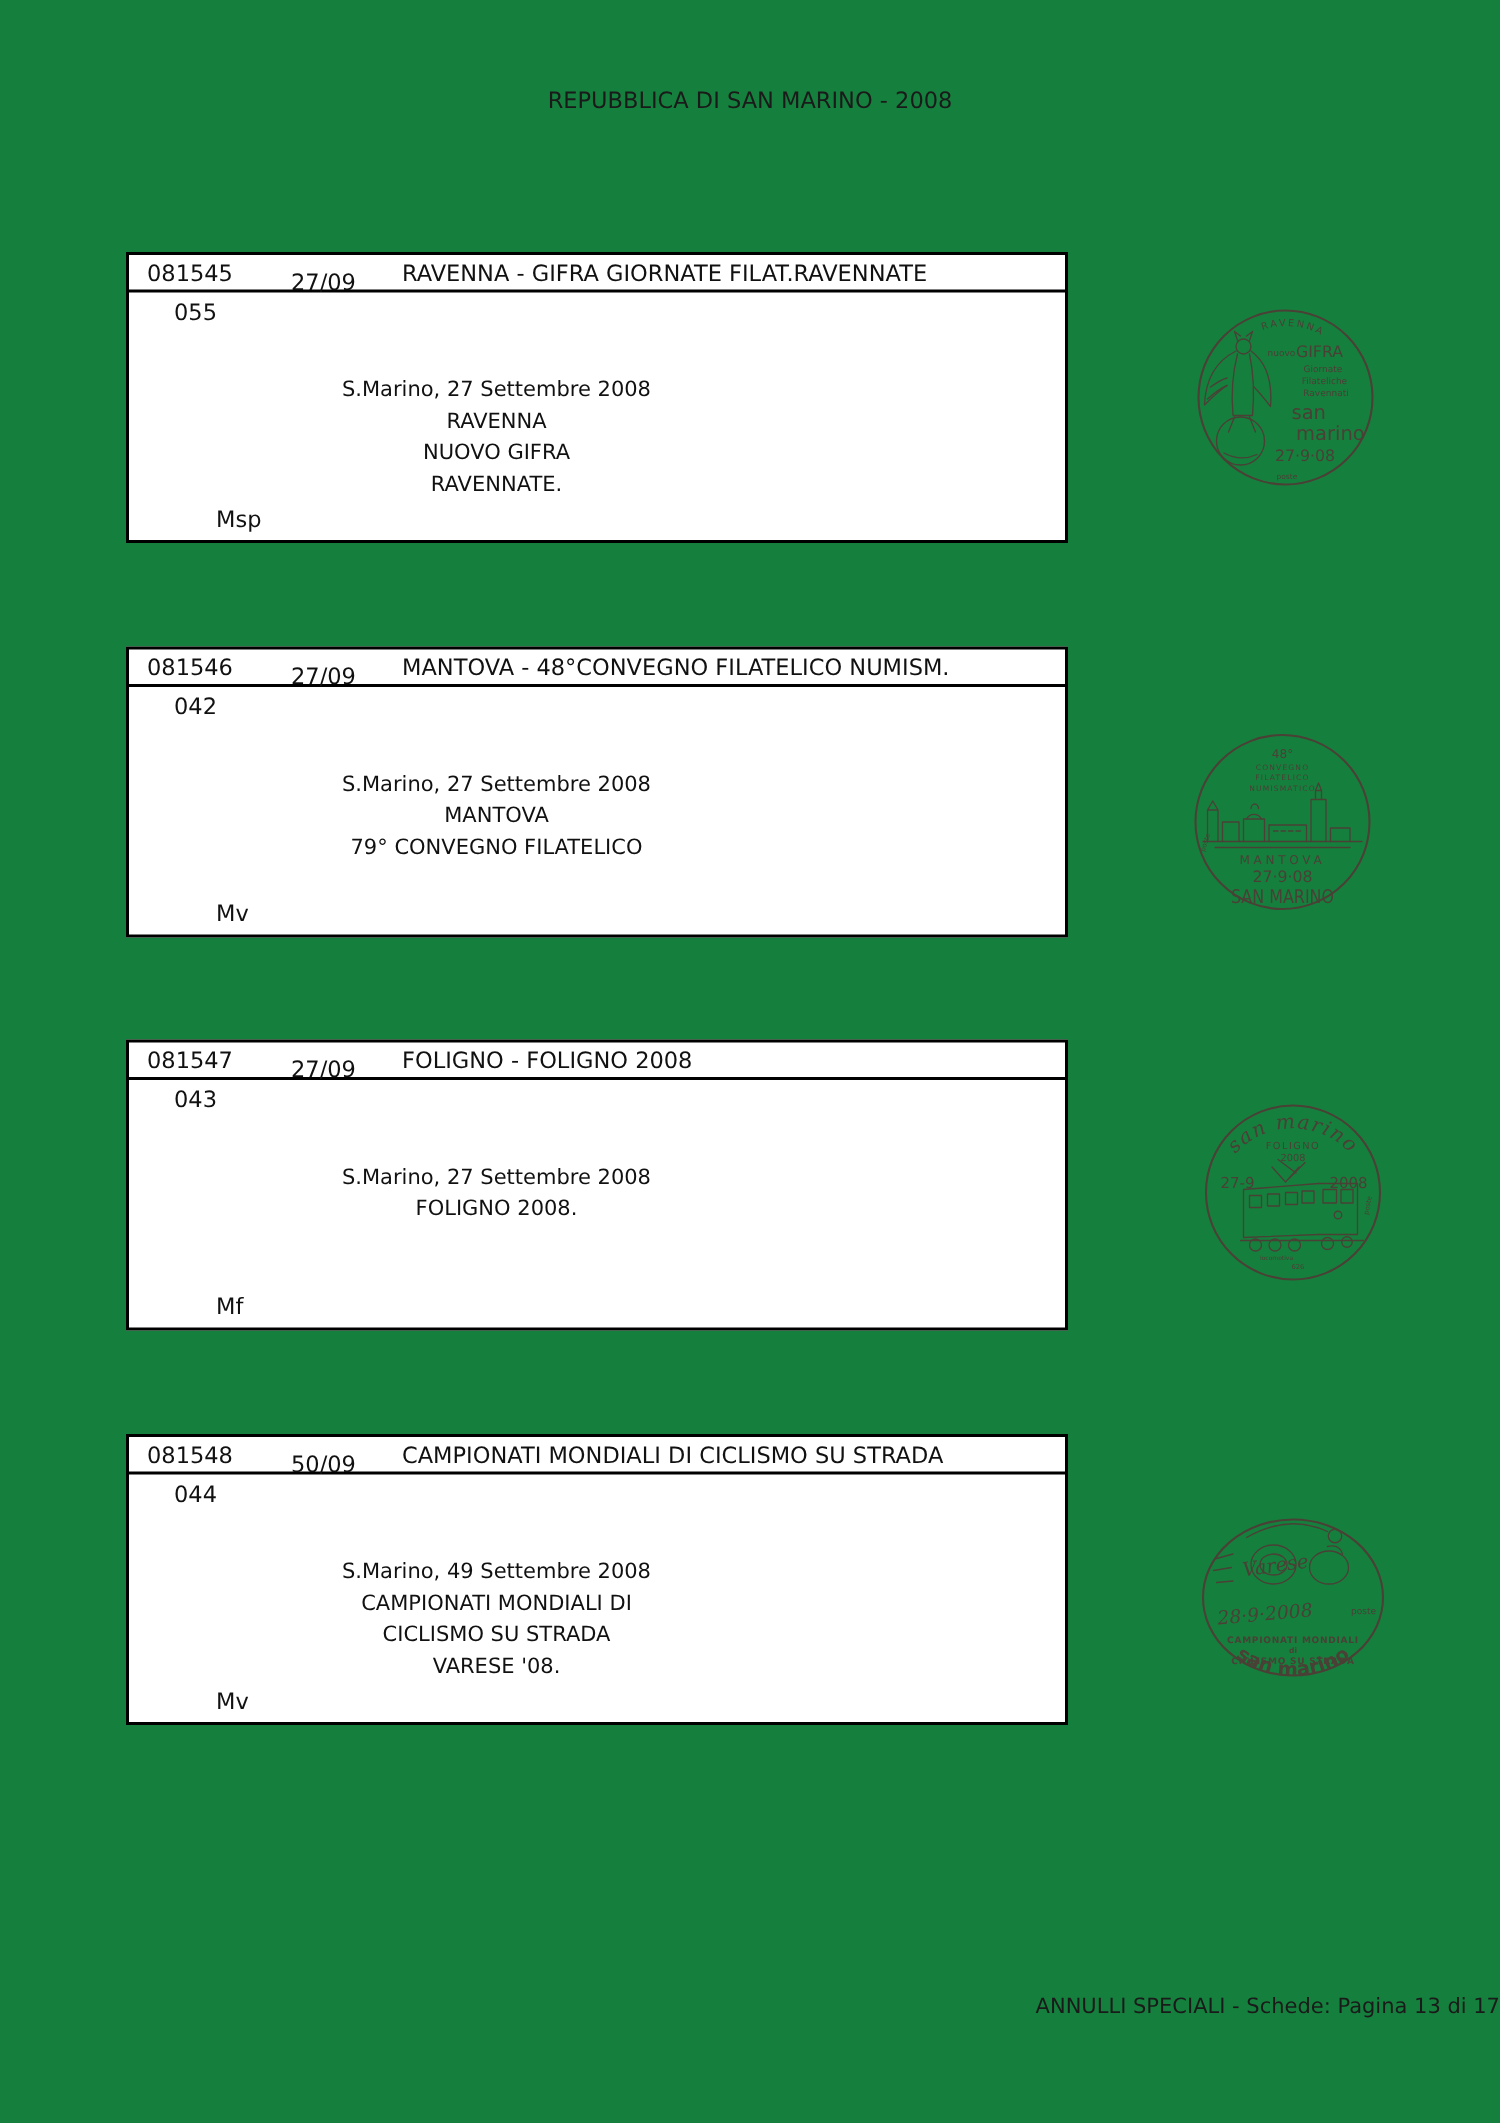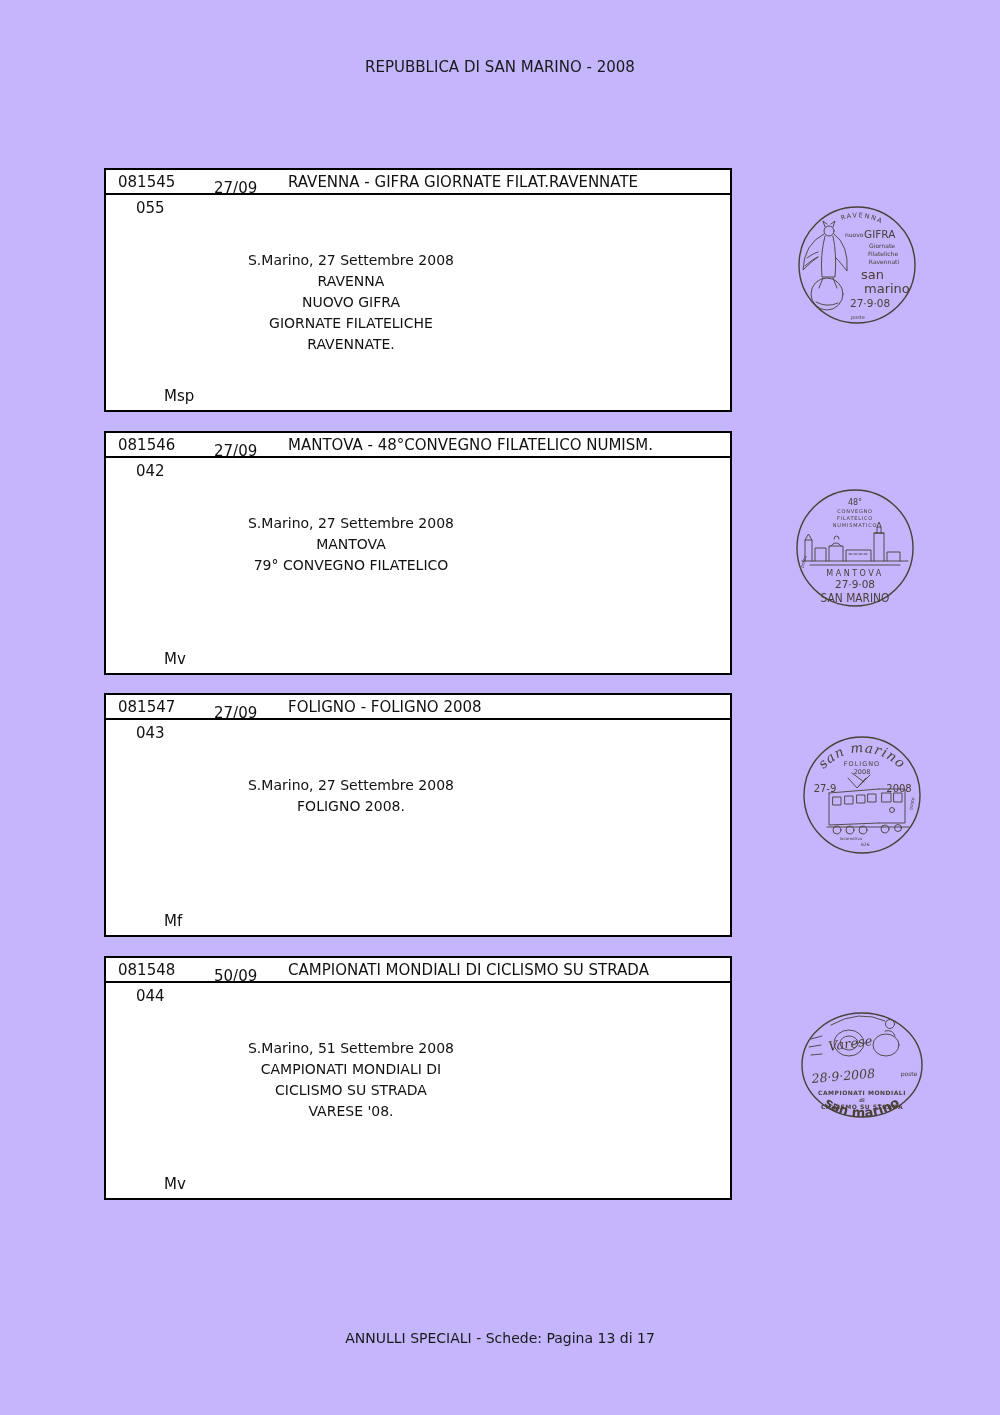--- a/index.html
+++ b/index.html
@@ -4,33 +4,33 @@
 <style>
   :root { --ink: #4a4036; }
   * { margin: 0; padding: 0; box-sizing: border-box; }
   html, body { background: #ffffff; }
   body {
     width: 1000px; height: 1415px;
     font-family: "DejaVu Sans", "Liberation Sans", sans-serif;
     color: #111111;
     position: relative;
   }
-  .page { position: relative; width: 1000px; height: 1415px; background: #c4b5fd; overflow: hidden; }
+  .page { position: relative; width: 1000px; height: 1415px; background: #15803d; overflow: hidden; }
 
   .page-header {
     position: absolute; top: 58px; left: 0; width: 100%;
     text-align: center; font-size: 15px; color: #1a1a1a;
   }
   .page-footer {
     position: absolute; top: 1330px; left: 0; width: 100%;
-    text-align: center; font-size: 14px; color: #1a1a1a;
+    text-align: right; font-size: 14px; color: #1a1a1a;
   }
 
   .record {
-    position: absolute; left: 104px; width: 628px; height: 244px;
+    position: absolute; left: 84px; width: 628px; height: 194px;
     border: 2px solid #000000; background: #ffffff;
   }
   .record-header {
     display: flex; align-items: center; height: 25px;
     border-bottom: 2px solid #000000;
     padding-left: 12px; font-size: 15px; white-space: nowrap;
   }
   .record-code { width: 96px; flex: 0 0 auto; }
   .record-date { width: 74px; flex: 0 0 auto; margin-top: 12px; }
   .record-title { flex: 1 1 auto; overflow: hidden; }
@@ -65,21 +65,20 @@
     <div class="record-header">
       <span class="record-code">081545</span>
       <span class="record-date">27/09</span>
       <span class="record-title">RAVENNA - GIFRA GIORNATE FILAT.RAVENNATE</span>
     </div>
     <div class="card-number">055</div>
     <div class="description">
       <div>S.Marino, 27 Settembre 2008</div>
       <div>RAVENNA</div>
       <div>NUOVO GIFRA</div>
-      <div>GIORNATE FILATELICHE</div>
       <div>RAVENNATE.</div>
     </div>
     <div class="material">Msp</div>
   </section>
 
   <figure class="postmark pm1">
     <svg width="134" height="134" viewBox="0 0 134 134">
       <defs>
         <path id="pm1top" d="M 40,28 A 48,48 0 0 1 102,34"></path>
       </defs>
@@ -204,21 +203,21 @@
   </figure>
 
   <section class="record" style="top:956px">
     <div class="record-header">
       <span class="record-code">081548</span>
       <span class="record-date">50/09</span>
       <span class="record-title">CAMPIONATI MONDIALI DI CICLISMO SU STRADA</span>
     </div>
     <div class="card-number">044</div>
     <div class="description">
-      <div>S.Marino, 51 Settembre 2008</div>
+      <div>S.Marino, 49 Settembre 2008</div>
       <div>CAMPIONATI MONDIALI DI</div>
       <div>CICLISMO SU STRADA</div>
       <div>VARESE '08.</div>
     </div>
     <div class="material">Mv</div>
   </section>
 
   <figure class="postmark pm4">
     <svg width="134" height="126" viewBox="0 0 134 126">
       <defs>

